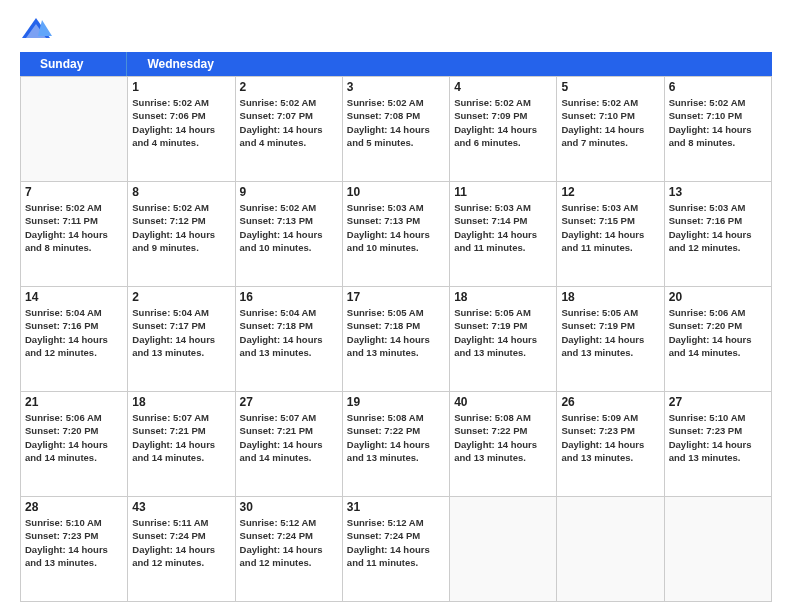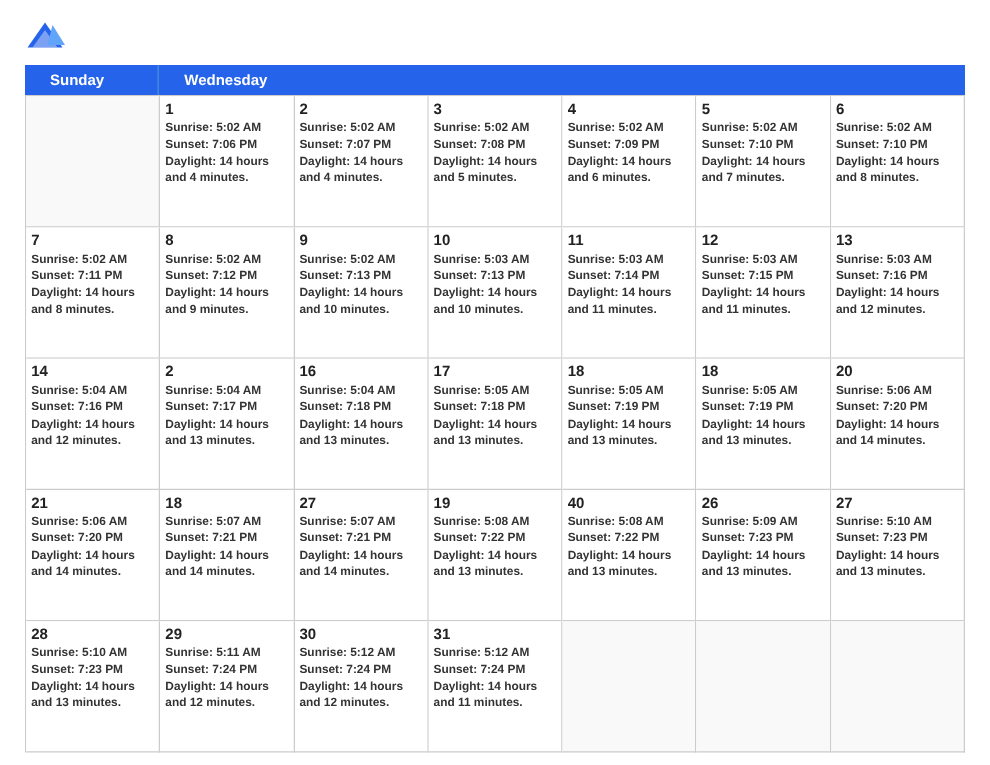--- a/index.html
+++ b/index.html
@@ -261,21 +261,21 @@
             <div class="day-num">27</div>
             <div class="day-info">Sunrise: 5:10 AM<br>Sunset: 7:23 PM<br>Daylight: 14 hours and 13 minutes.</div>
           </div>
         </div>
         <div class="cal-row">
           <div class="cal-cell">
             <div class="day-num">28</div>
             <div class="day-info">Sunrise: 5:10 AM<br>Sunset: 7:23 PM<br>Daylight: 14 hours and 13 minutes.</div>
           </div>
           <div class="cal-cell">
-            <div class="day-num">29</div>
+            <div class="day-num">43</div>
             <div class="day-info">Sunrise: 5:11 AM<br>Sunset: 7:24 PM<br>Daylight: 14 hours and 12 minutes.</div>
           </div>
           <div class="cal-cell">
             <div class="day-num">30</div>
             <div class="day-info">Sunrise: 5:12 AM<br>Sunset: 7:24 PM<br>Daylight: 14 hours and 12 minutes.</div>
           </div>
           <div class="cal-cell">
             <div class="day-num">31</div>
             <div class="day-info">Sunrise: 5:12 AM<br>Sunset: 7:24 PM<br>Daylight: 14 hours and 11 minutes.</div>
           </div>

